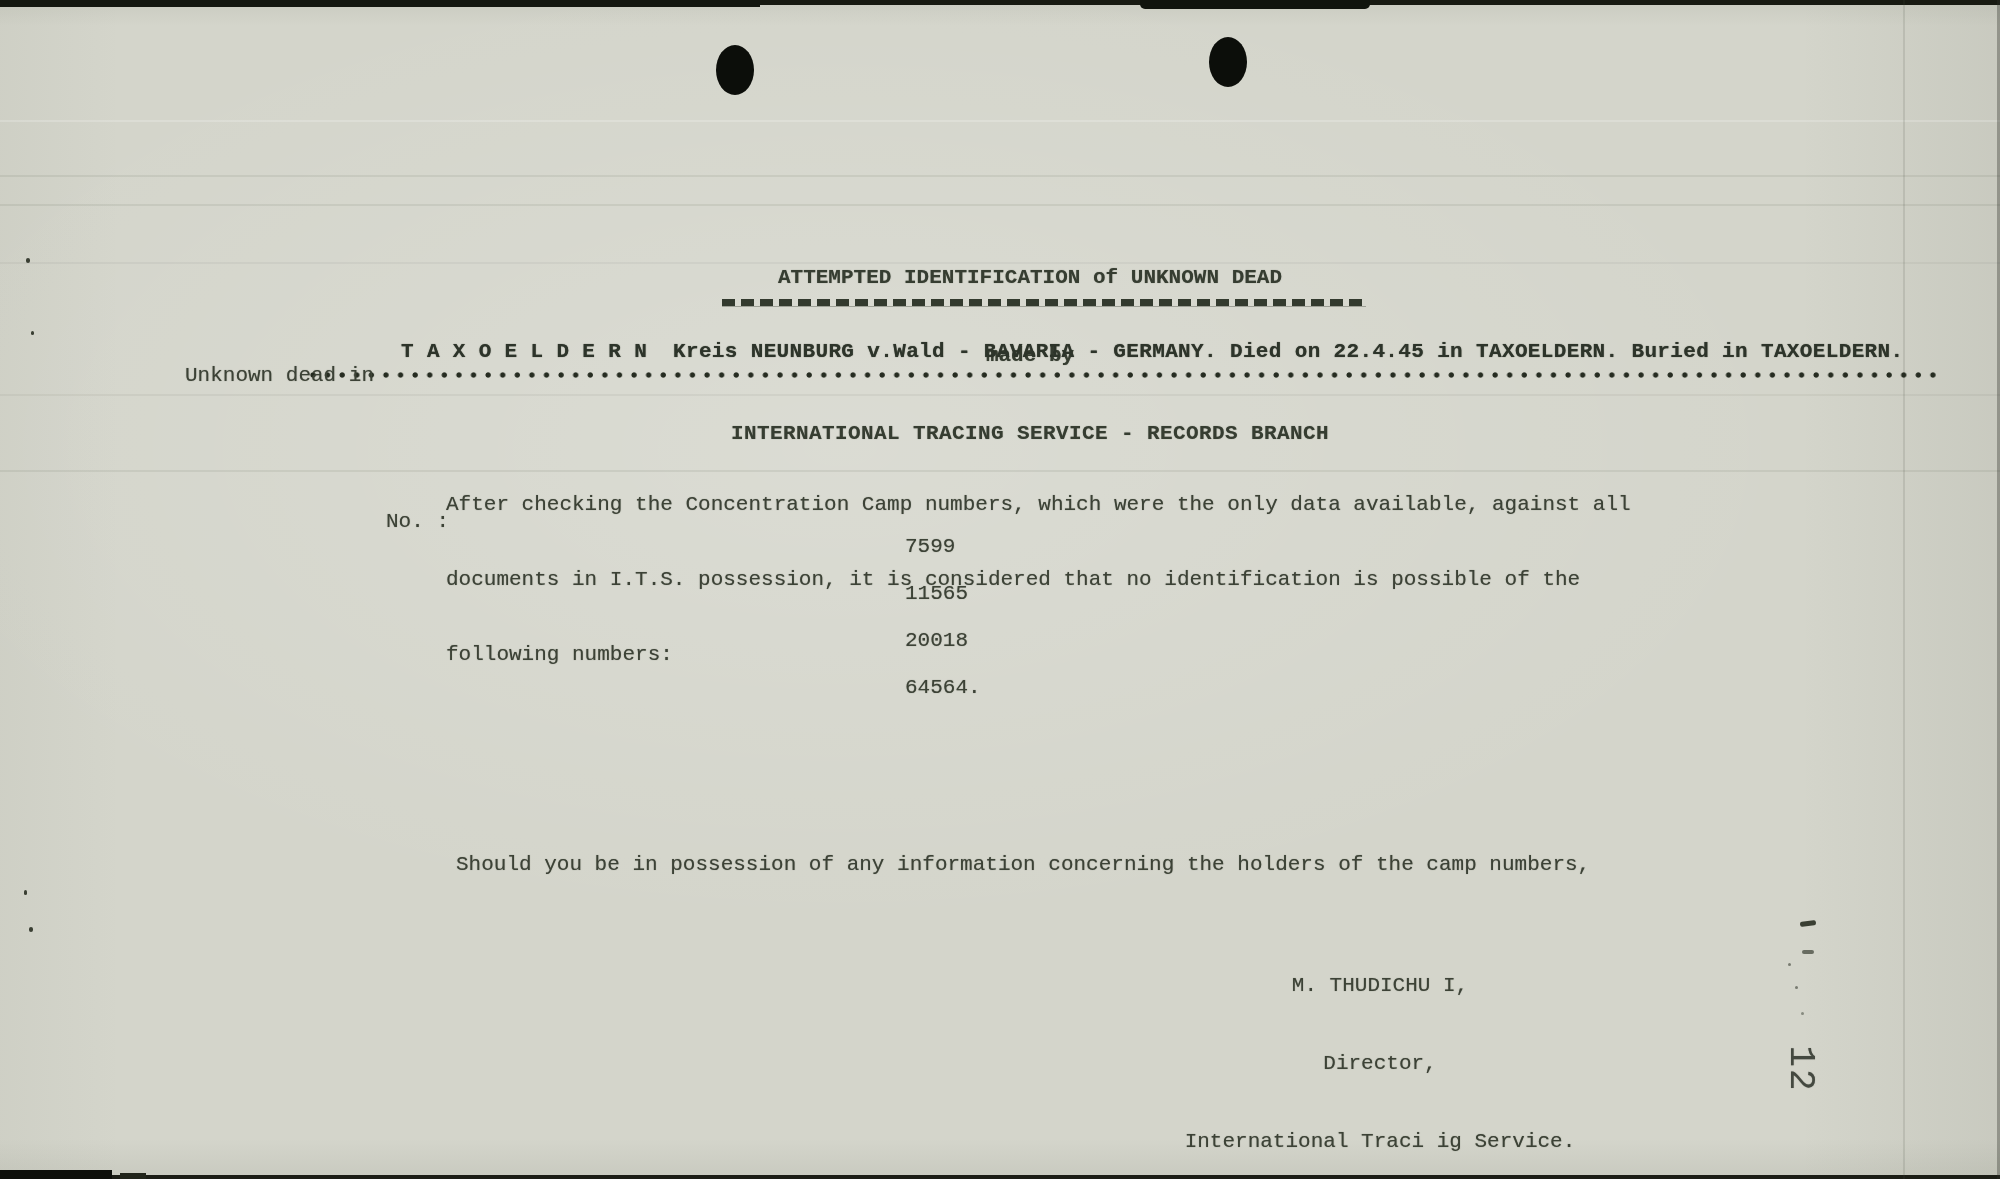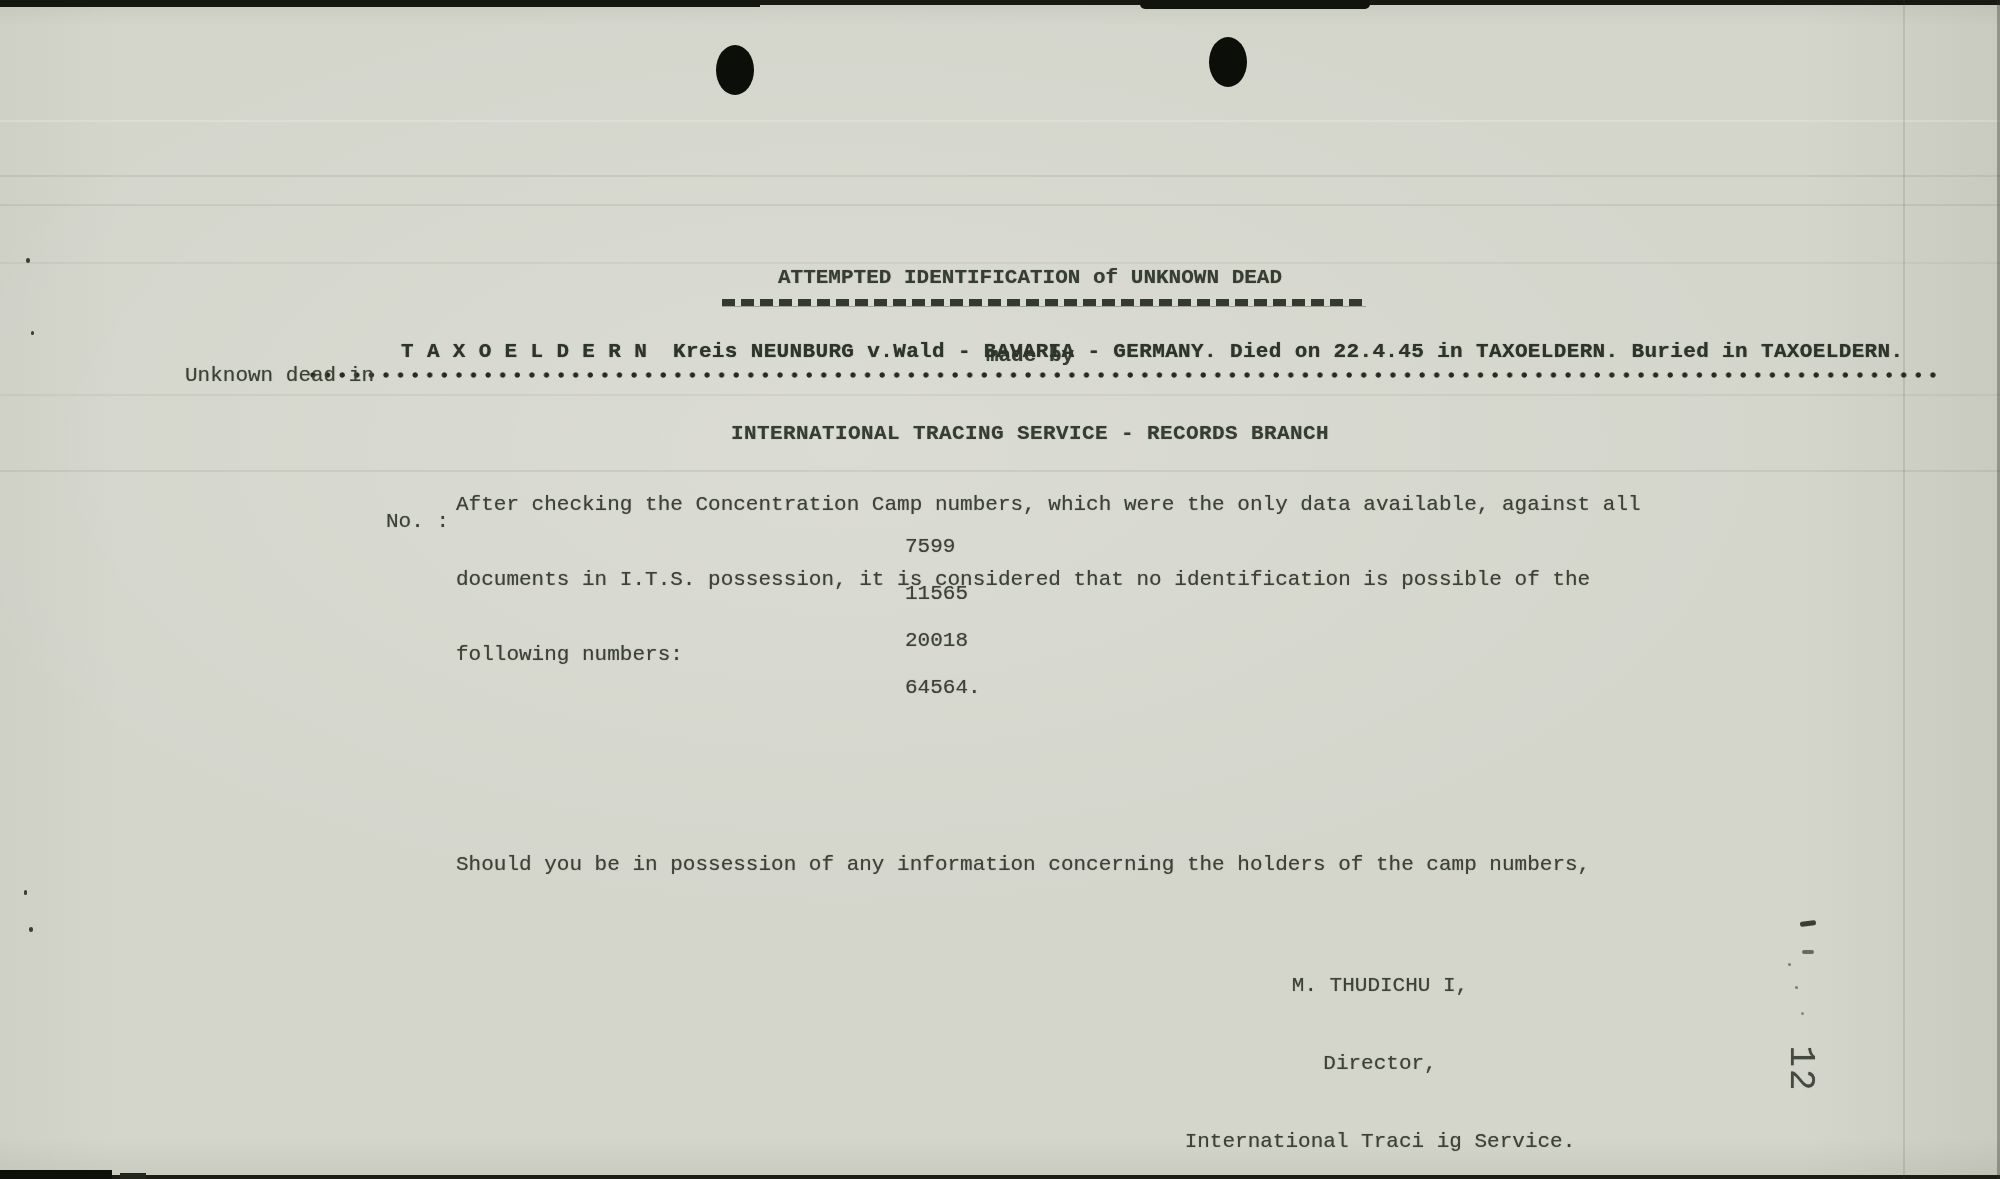--- a/index.html
+++ b/index.html
@@ -32,21 +32,21 @@
     box-shadow:0 1px 0 rgba(51,58,46,0.35);
   }
   
   #location-line{left:373px;top:339px;font-weight:bold;letter-spacing:0.35px;color:#2d342a;text-shadow:0 0 1px rgba(40,46,34,0.8);margin-left:28px;}
   #unknown-label{left:157px;top:363px;margin-left:28px;}
   #dotted-line{
     position:absolute;left:306px;top:366px;width:1634px;height:17px;
     background-image:radial-gradient(circle 2.4px at 7px 9px,#262c21 2.2px,rgba(0,0,0,0) 3.1px);
     background-size:14.6px 17px;background-repeat:repeat-x;
   }
-  #body-para{left:456px;top:442px;line-height:25px;}
+  #body-para{left:446px;top:442px;line-height:25px;}
   #no-label{left:338px;top:509px;margin-left:48px;}
   #numbers{left:905px;top:534px;width:130px;display:flex;flex-direction:column;}
   #numbers .num{line-height:25px;margin-bottom:22px;}
   #closing-para{left:456px;top:800px;line-height:26px;text-align:right;}
   #signature{left:1180px;top:921px;width:400px;text-align:center;line-height:26px;}
   #page-number{
     position:absolute;left:1774px;top:1042px;width:54px;height:54px;
     display:flex;align-items:center;justify-content:center;
     transform:rotate(90deg);
     font-size:36px;letter-spacing:2px;color:#31362d;opacity:0.88;

